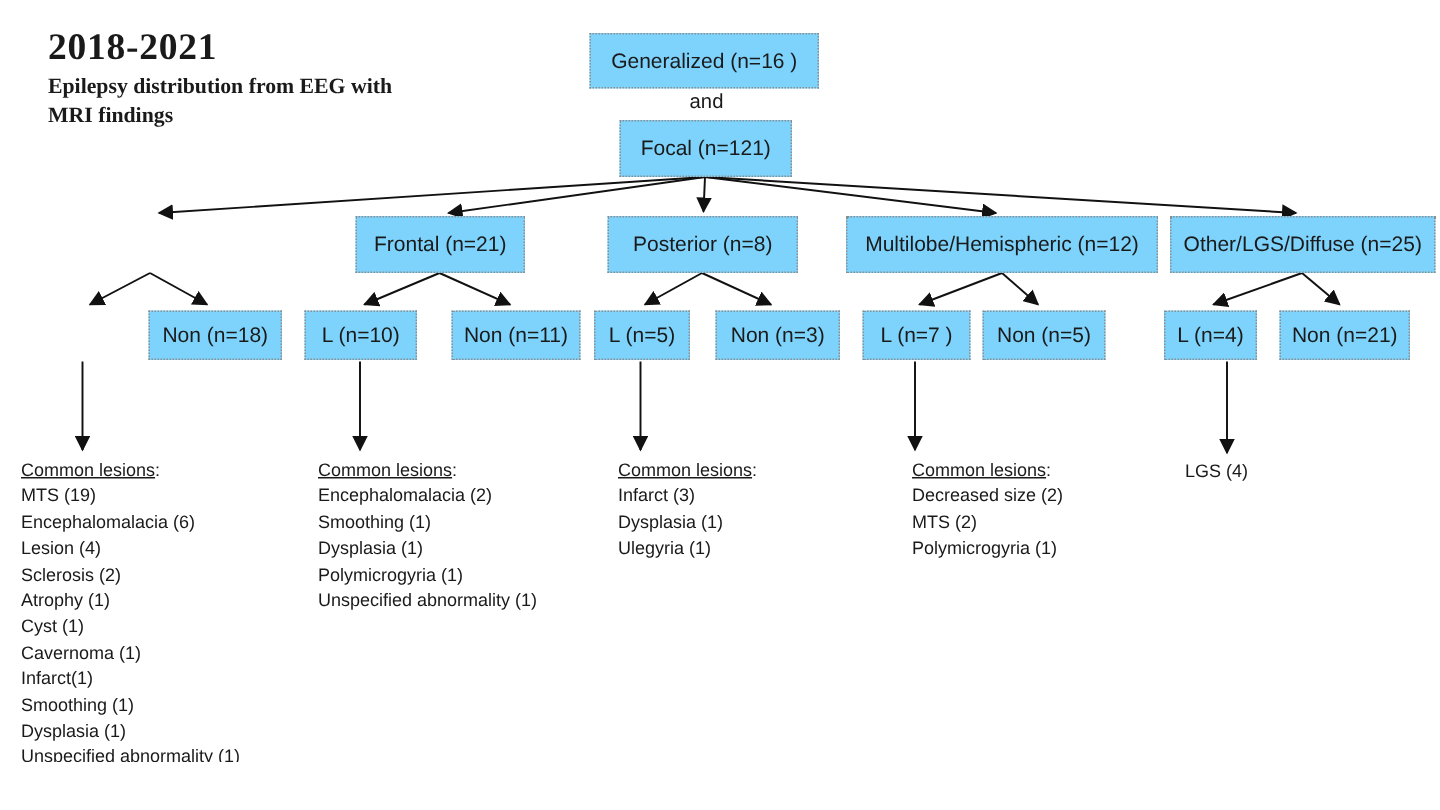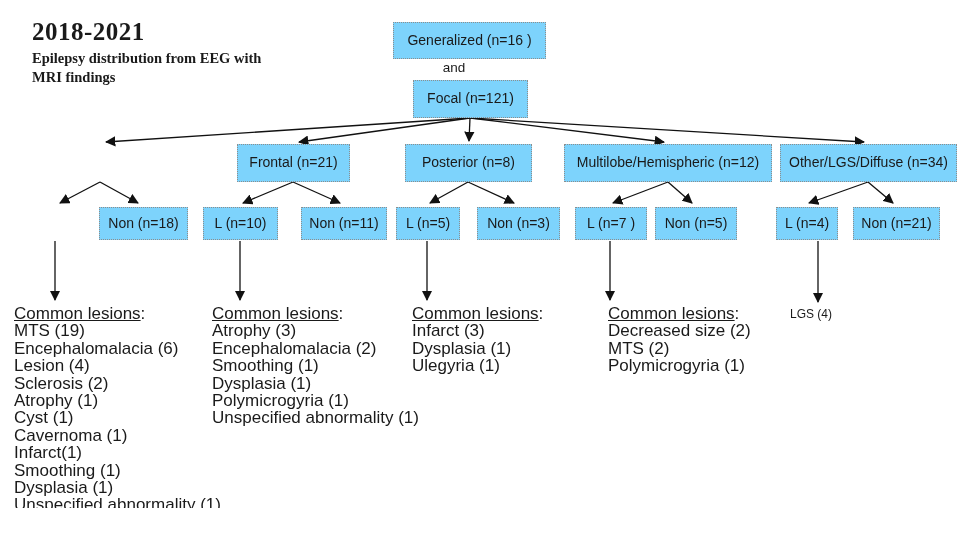--- a/index.html
+++ b/index.html
@@ -10,21 +10,21 @@
   .arrows{position:absolute;left:0;top:0;width:960px;height:540px;pointer-events:none;}
   .title-block{position:absolute;left:32px;top:18px;width:260px;font-family:"Liberation Serif",serif;}
   .title-year{font-size:25px;font-weight:bold;letter-spacing:.5px;margin:0;line-height:1.1;}
   .title-sub{font-size:14.5px;font-weight:bold;margin-top:3px;line-height:1.35;width:250px;}
   .box{
     position:absolute;box-sizing:border-box;border:1px dotted #8d8d8d;background:#7dd3fc;
     display:flex;align-items:center;justify-content:center;text-align:center;
     font-size:14px;line-height:1.1;padding:2px 4px;
   }
   .conj{position:absolute;font-size:13.5px;text-align:center;}
-  .lesion-list{position:absolute;top:305px;font-size:17px;line-height:17.4px;white-space:nowrap;}
+  .lesion-list{position:absolute;top:305px;font-size:12px;line-height:17.4px;white-space:nowrap;}
   .lesion-header .u{text-decoration:underline;}
   .outcome{position:absolute;font-size:12px;}
 </style>
 </head>
 <body>
 
 <div class="canvas">
 
   <svg class="arrows" width="960" height="540" viewBox="0 0 960 540">
     <defs>
@@ -56,27 +56,27 @@
     <line x1="610" y1="241" x2="610" y2="300" stroke="#111" stroke-width="1.3" marker-end="url(#ah)"></line>
     <line x1="818" y1="241" x2="818" y2="302" stroke="#111" stroke-width="1.3" marker-end="url(#ah)"></line>
   </svg>
 
   <div class="title-block">
     <div class="title-year">2018-2021</div>
     <div class="title-sub">Epilepsy distribution from EEG with MRI findings</div>
   </div>
 
   <div class="box" style="left:393px;top:22px;width:153px;height:37px">Generalized (n=16 )</div>
-  <div class="conj" style="left:436px;top:60px;width:36px">and</div>
+  <div class="conj" style="left:453px;top:60px;width:36px">and</div>
   <div class="box" style="left:413px;top:80px;width:115px;height:38px">Focal (n=121)</div>
 
   <div class="box" style="left:237px;top:144px;width:113px;height:38px">Frontal (n=21)</div>
   <div class="box" style="left:405px;top:144px;width:127px;height:38px">Posterior (n=8)</div>
   <div class="box" style="left:564px;top:144px;width:208px;height:38px">Multilobe/Hemispheric (n=12)</div>
-  <div class="box" style="left:780px;top:144px;width:177px;height:38px">Other/LGS/Diffuse (n=34)</div>
+  <div class="box" style="left:780px;top:144px;width:177px;height:38px">Other/LGS/Diffuse (n=25)</div>
 
   <div class="box" style="left:99px;top:207px;width:89px;height:33px">Non (n=18)</div>
   <div class="box" style="left:203px;top:207px;width:75px;height:33px">L (n=10)</div>
   <div class="box" style="left:301px;top:207px;width:86px;height:33px">Non (n=11)</div>
   <div class="box" style="left:396px;top:207px;width:64px;height:33px">L (n=5)</div>
   <div class="box" style="left:477px;top:207px;width:83px;height:33px">Non (n=3)</div>
   <div class="box" style="left:575px;top:207px;width:72px;height:33px">L (n=7 )</div>
   <div class="box" style="left:655px;top:207px;width:82px;height:33px">Non (n=5)</div>
   <div class="box" style="left:776px;top:207px;width:62px;height:33px">L (n=4)</div>
   <div class="box" style="left:853px;top:207px;width:87px;height:33px">Non (n=21)</div>
@@ -94,21 +94,20 @@
         <div>Infarct(1)</div>
         <div>Smoothing (1)</div>
         <div>Dysplasia (1)</div>
         <div>Unspecified abnormality (1)</div>
       </div>
   </div>
 
   <div class="lesion-list" style="left:212px">
     <div class="lesion-header"><span class="u">Common lesions</span><span>:</span></div>
     <div>
-        <div>Atrophy (3)</div>
         <div>Encephalomalacia (2)</div>
         <div>Smoothing (1)</div>
         <div>Dysplasia (1)</div>
         <div>Polymicrogyria (1)</div>
         <div>Unspecified abnormality (1)</div>
       </div>
   </div>
 
   <div class="lesion-list" style="left:412px">
     <div class="lesion-header"><span class="u">Common lesions</span><span>:</span></div>

